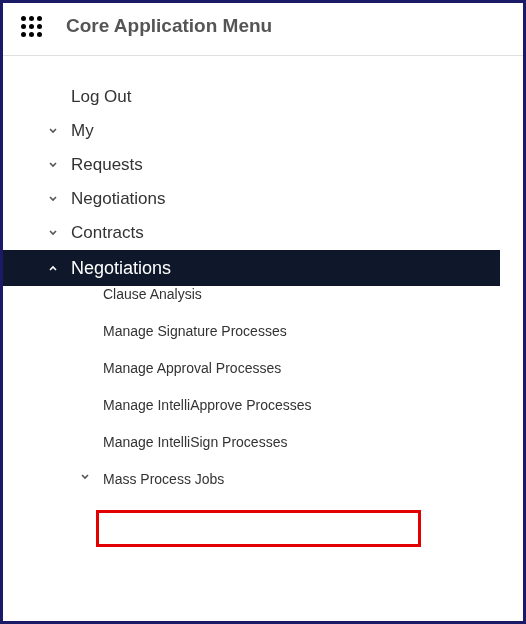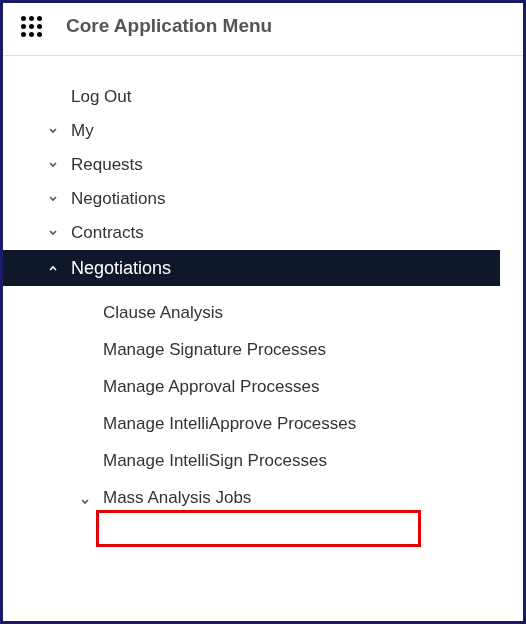--- a/index.html
+++ b/index.html
@@ -63,23 +63,23 @@
     .label { flex: 1; }
     .selected {
       background: #0f172a;
       color: #fff;
       height: 36px;
     }
     .selected .label { font-size: 18px; }
     .selected .chev path { stroke: #fff; }
     .sub-item {
       display: flex;
-      align-items: flex-end;
+      align-items: flex-start;
       height: 37px;
-      font-size: 17px;
+      font-size: 14px;
       color: #333;
       cursor: pointer;
       padding-left: 100px;
     }
     .sub-item .chev {
       margin-left: 0;
       margin-right: 12px;
     }
     .highlight-frame {
       position: absolute;
@@ -181,18 +181,18 @@
   </div>
   <div class="sub-item noarrow">
     <span class="label">Manage IntelliSign Processes</span>
   </div>
   <div class="sub-item" style="padding-left:76px;">
     <span class="chev">
       <svg viewBox="0 0 12 12">
           <path d="M3 4l3 3 3-3" stroke="#555" stroke-width="1.6" fill="none"></path>
         </svg>
     </span>
-    <span class="label">Mass Analysis Jobs</span>
+    <span class="label">Mass Process Jobs</span>
   </div>
 
 </div>
 
 <div class="highlight-frame"></div>
 
 </body></html>

